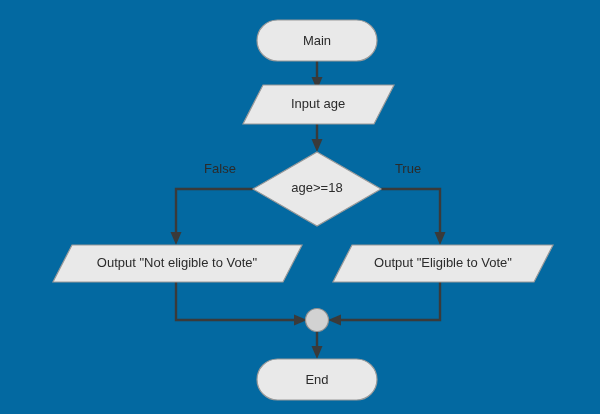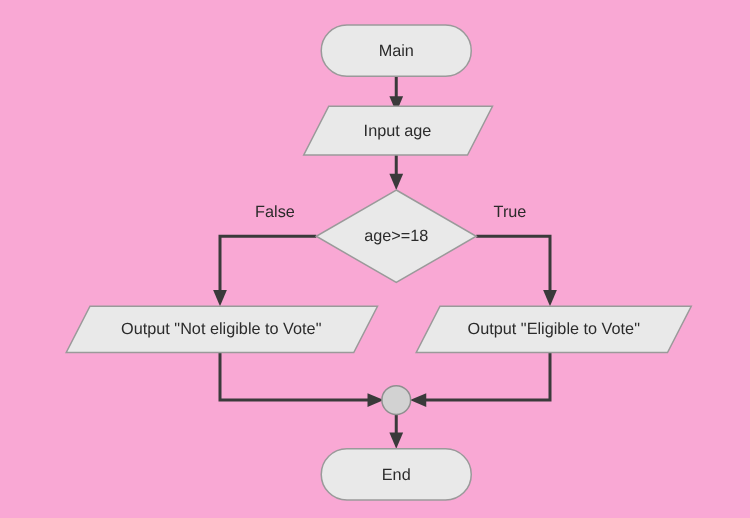--- a/index.html
+++ b/index.html
@@ -10,21 +10,21 @@
   body {
     width: 600px;
     height: 414px;
     font-family: "Liberation Sans", sans-serif;
     overflow: hidden;
   }
   #canvas {
     position: relative;
     width: 600px;
     height: 414px;
-    background: #f9a8d4;
+    background: #0369a1;
   }
   #flow-svg {
     position: absolute;
     top: 0;
     left: 0;
     width: 600px;
     height: 414px;
   }
   .node-text {
     font-family: "Liberation Sans", sans-serif;

